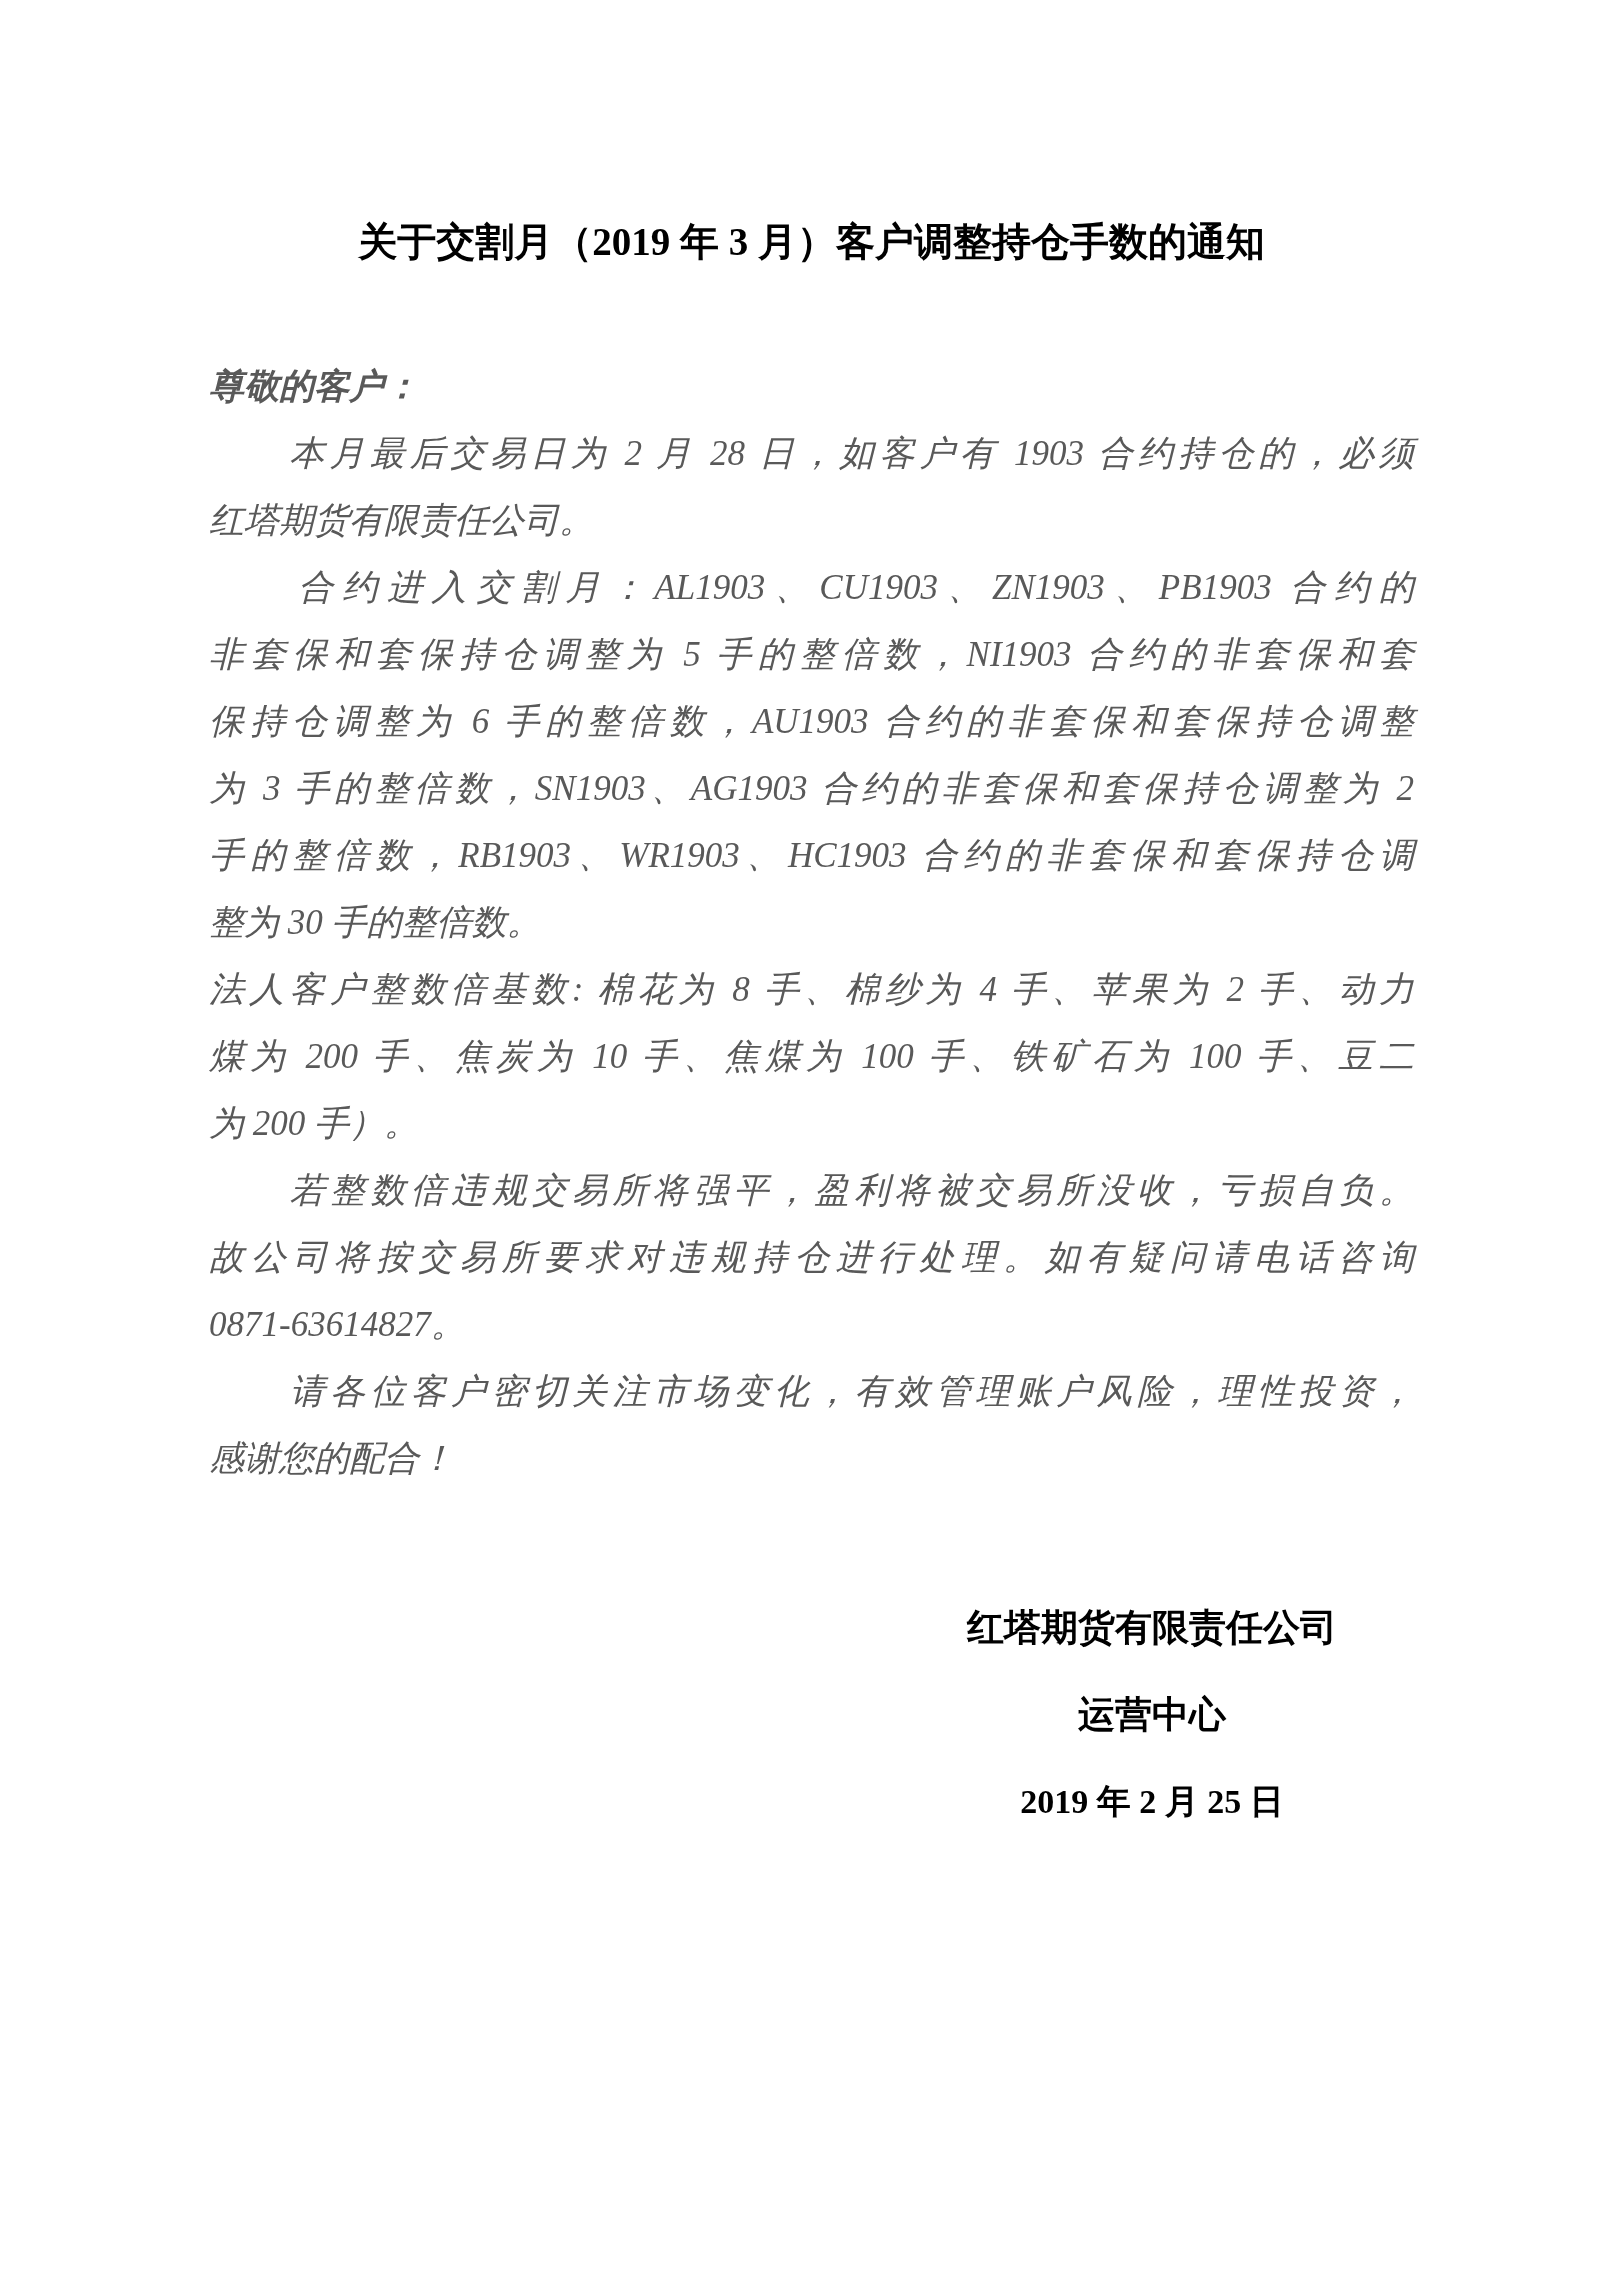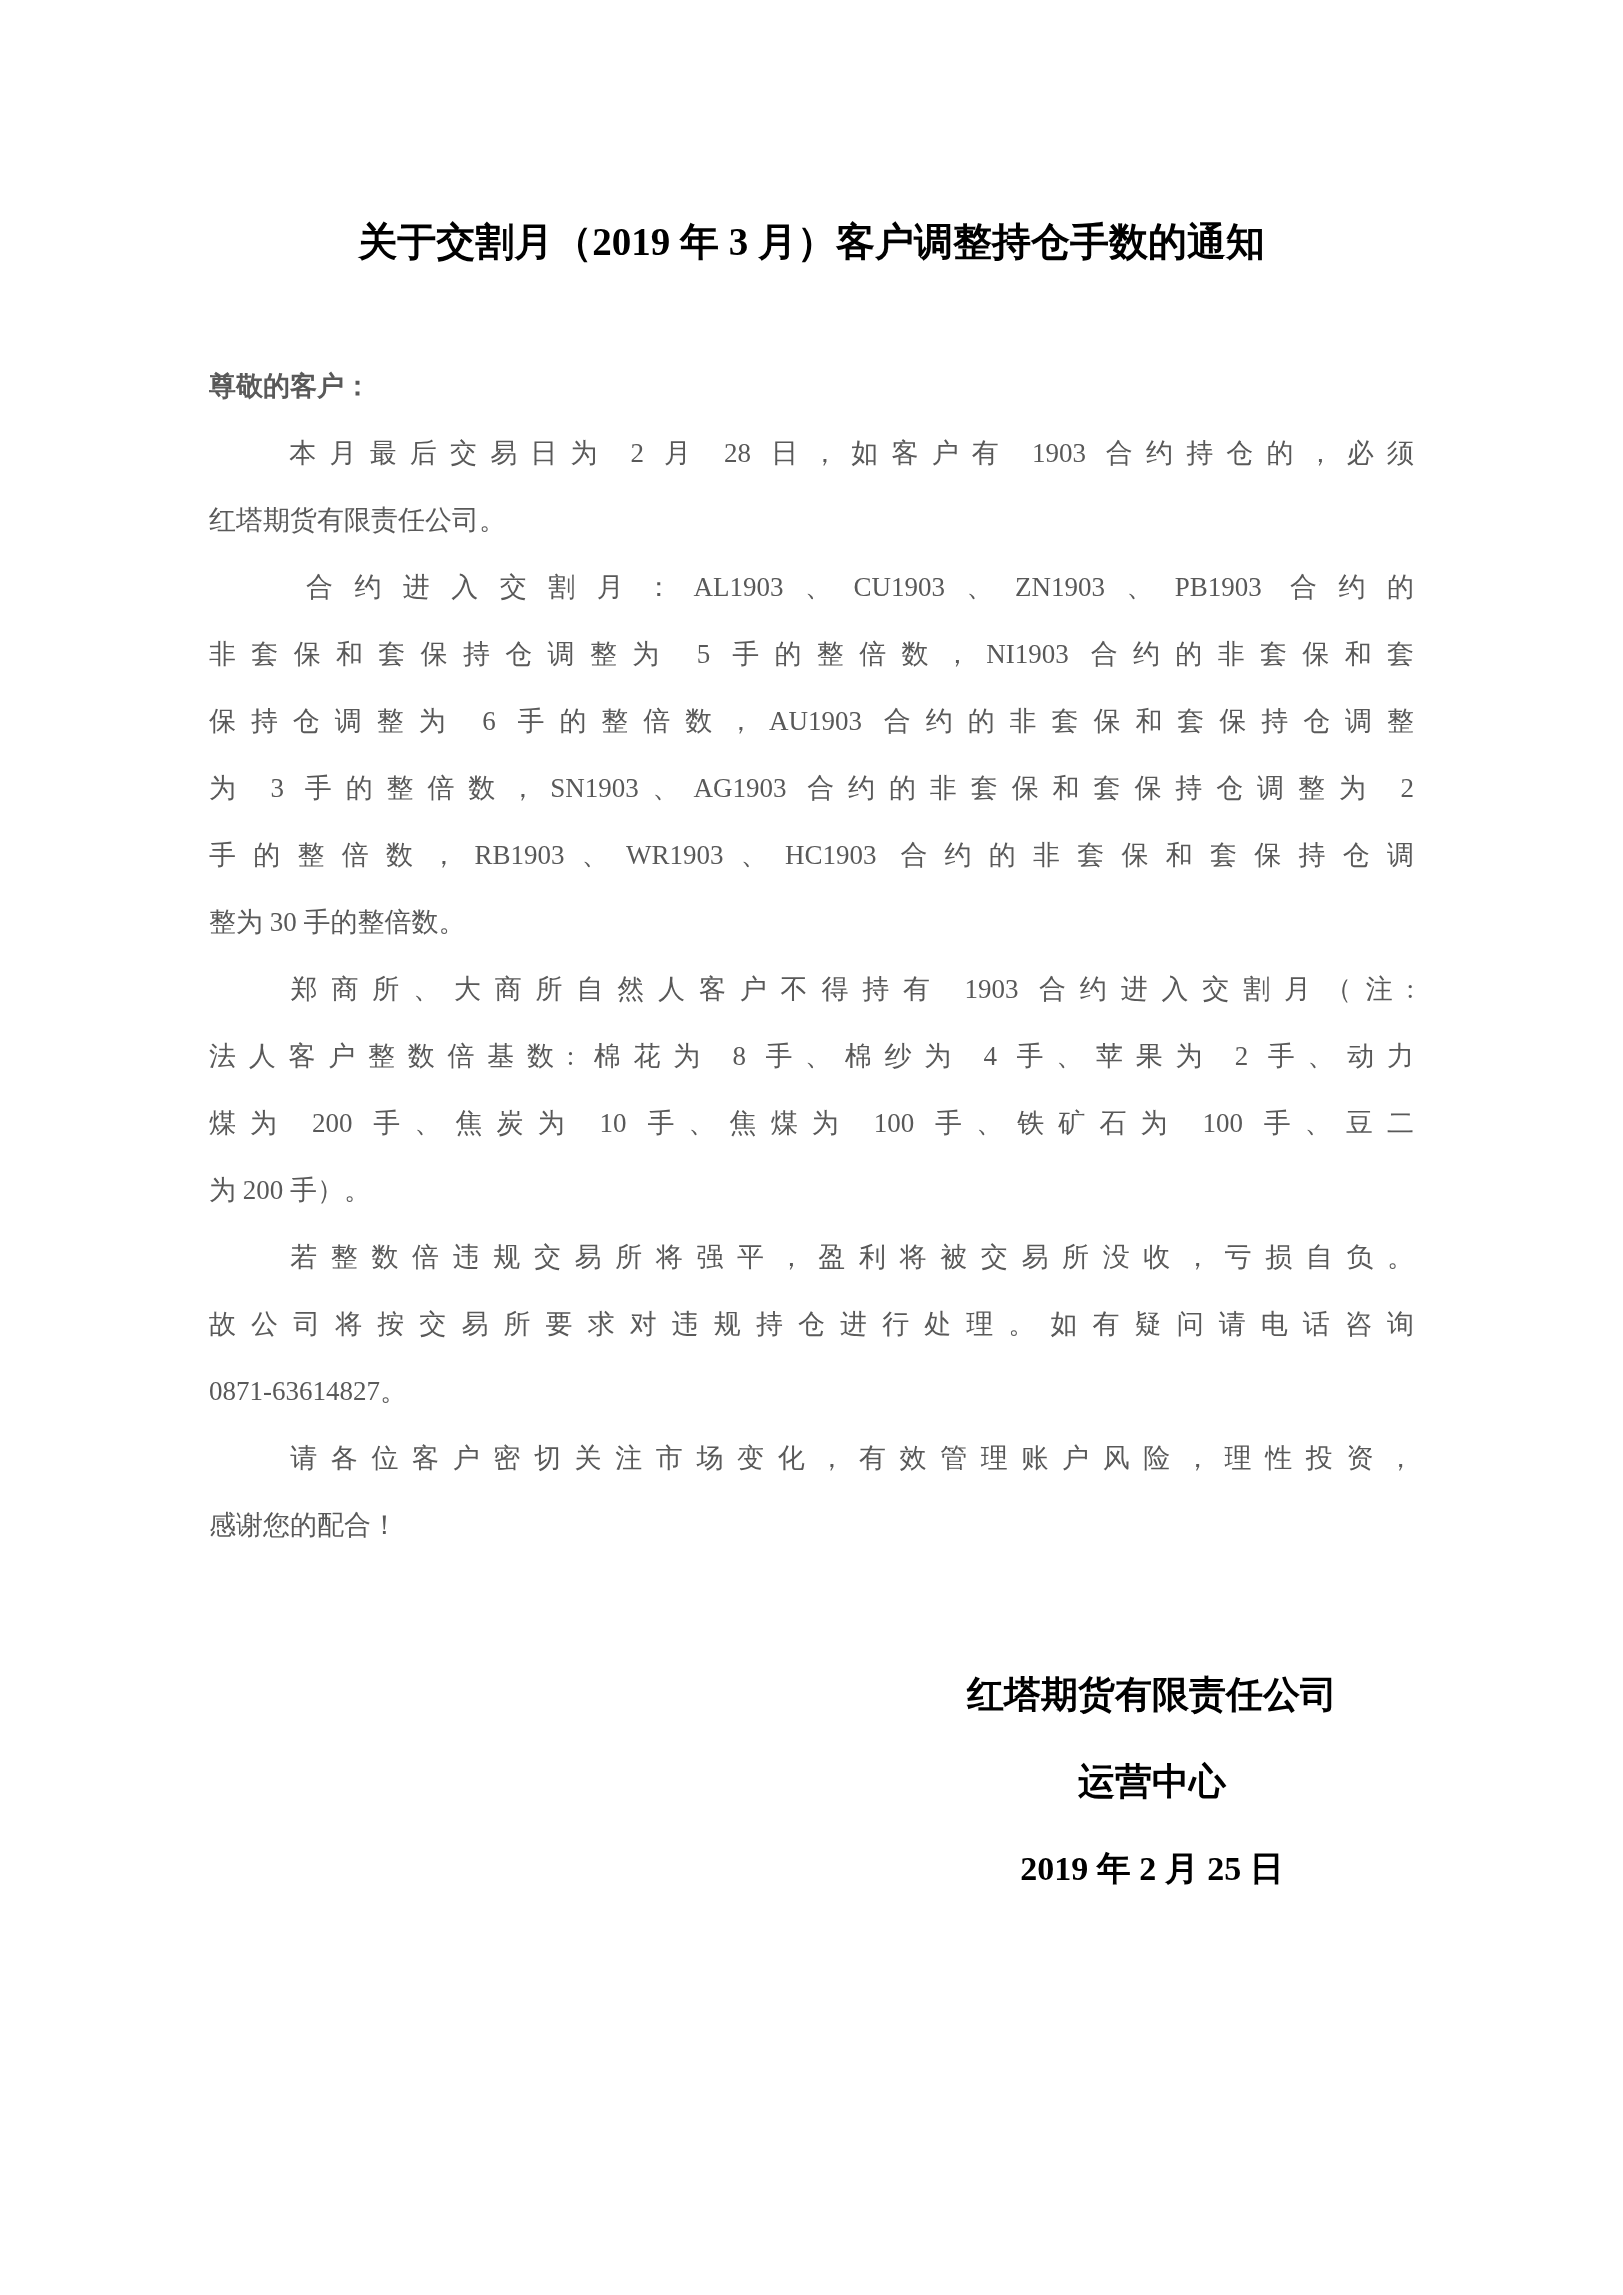--- a/index.html
+++ b/index.html
@@ -16,25 +16,26 @@
   .title {
     font-size: 39px;
     line-height: 65px;
     font-weight: 700;
     text-align: center;
     color: var(--title-color, #000000);
     white-space: nowrap;
   }
   .body-text { margin-top: 79px; }
   .line {
-    font-size: 27px;
+    font-size: 35px;
     line-height: 67px;
     color: var(--body-color, #595959);
     text-align: left;
     white-space: nowrap;
+    font-style: italic;
   }
   .line.fill {
     white-space: normal;
     text-align: justify;
     text-align-last: justify;
   }
   .line.salutation { font-weight: 700; }
   .signature {
     margin-top: 92px;
     margin-left: 681px;
@@ -59,21 +60,20 @@
   <div class="body-text">
       <div class="line salutation">尊敬的客户：</div>
       <div class="line fill">　　本月最后交易日为 2 月 28 日，如客户有 1903 合约持仓的，必须</div>
       <div class="line">红塔期货有限责任公司。</div>
       <div class="line fill">　　合约进入交割月：AL1903、CU1903、ZN1903、PB1903 合约的</div>
       <div class="line fill">非套保和套保持仓调整为 5 手的整倍数，NI1903 合约的非套保和套</div>
       <div class="line fill">保持仓调整为 6 手的整倍数，AU1903 合约的非套保和套保持仓调整</div>
       <div class="line fill">为 3 手的整倍数，SN1903、AG1903 合约的非套保和套保持仓调整为 2</div>
       <div class="line fill">手的整倍数，RB1903、WR1903、HC1903 合约的非套保和套保持仓调</div>
       <div class="line">整为 30 手的整倍数。</div>
-      <div class="line fill">　　郑商所、大商所自然人客户不得持有 1903 合约进入交割月（注:</div>
       <div class="line fill">法人客户整数倍基数: 棉花为 8 手、棉纱为 4 手、苹果为 2 手、动力</div>
       <div class="line fill">煤为 200 手、焦炭为 10 手、焦煤为 100 手、铁矿石为 100 手、豆二</div>
       <div class="line">为 200 手）。</div>
       <div class="line fill">　　若整数倍违规交易所将强平，盈利将被交易所没收，亏损自负。</div>
       <div class="line fill">故公司将按交易所要求对违规持仓进行处理。如有疑问请电话咨询</div>
       <div class="line">0871-63614827。</div>
       <div class="line fill">　　请各位客户密切关注市场变化，有效管理账户风险，理性投资，</div>
       <div class="line">感谢您的配合！</div>
     </div>
 

